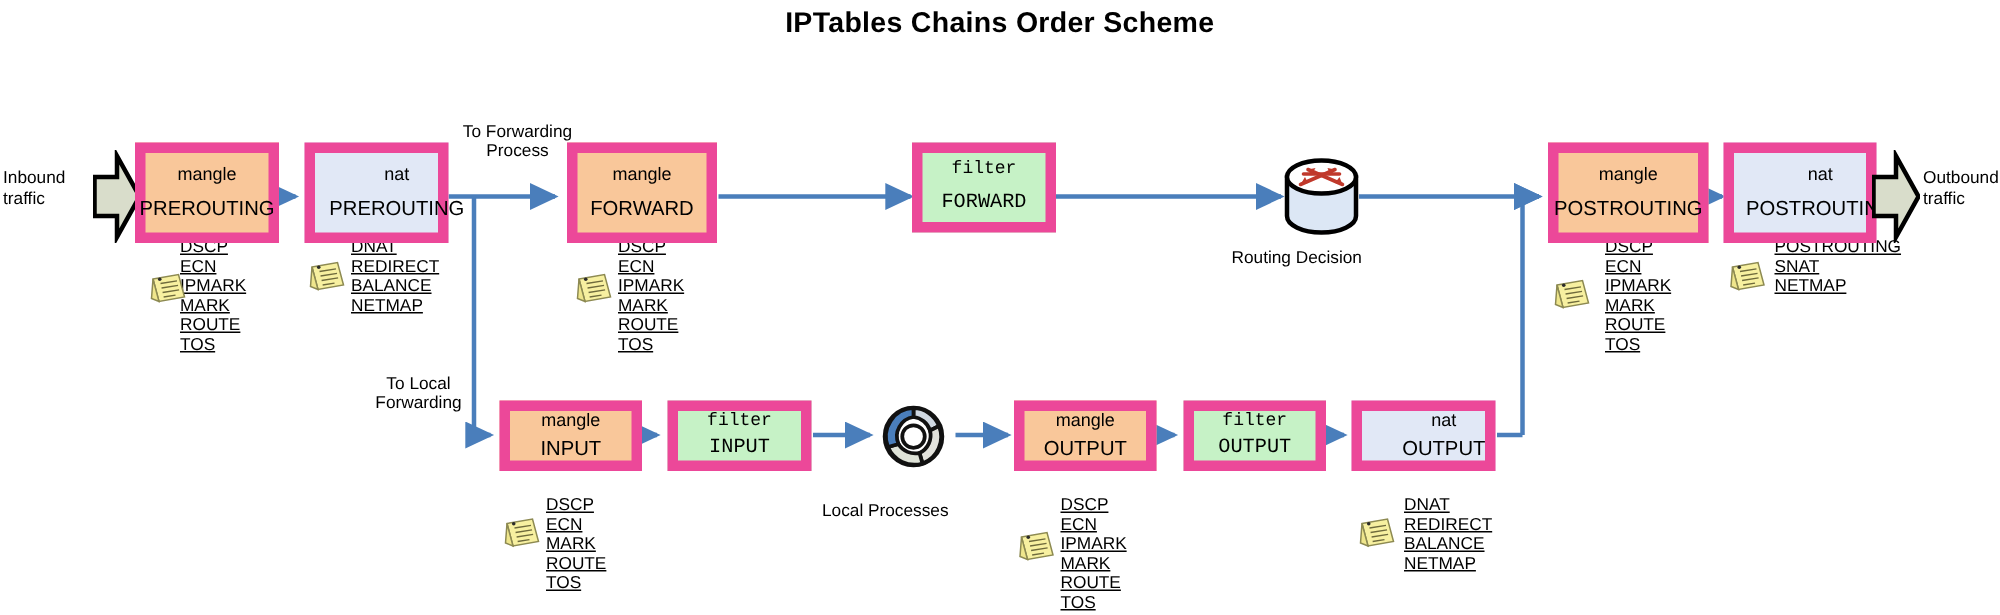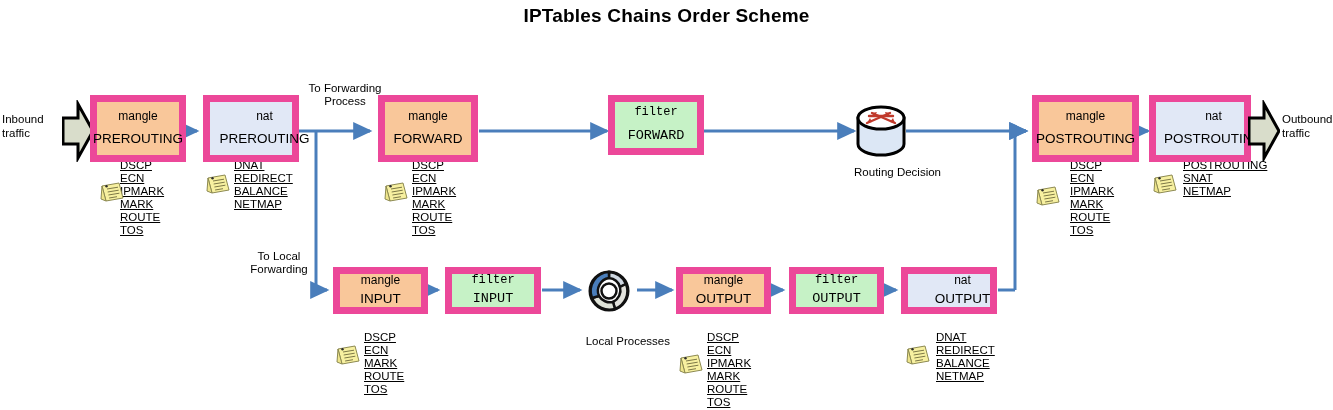--- a/index.html
+++ b/index.html
@@ -81,21 +81,21 @@
     position: absolute;
     font-size: 11.5px;
     line-height: 13.5px;
     color: #000000;
     z-index: 3;
   }
   .node-caption {
     position: absolute;
     font-size: 11.5px;
     color: #000000;
-    text-align: right;
+    text-align: left;
     z-index: 3;
   }
   .glyph { position: absolute; z-index: 4; }
 </style>
 </head>
 <body>
 
 <div id="canvas">
 
   <div class="title">IPTables Chains Order Scheme</div>

